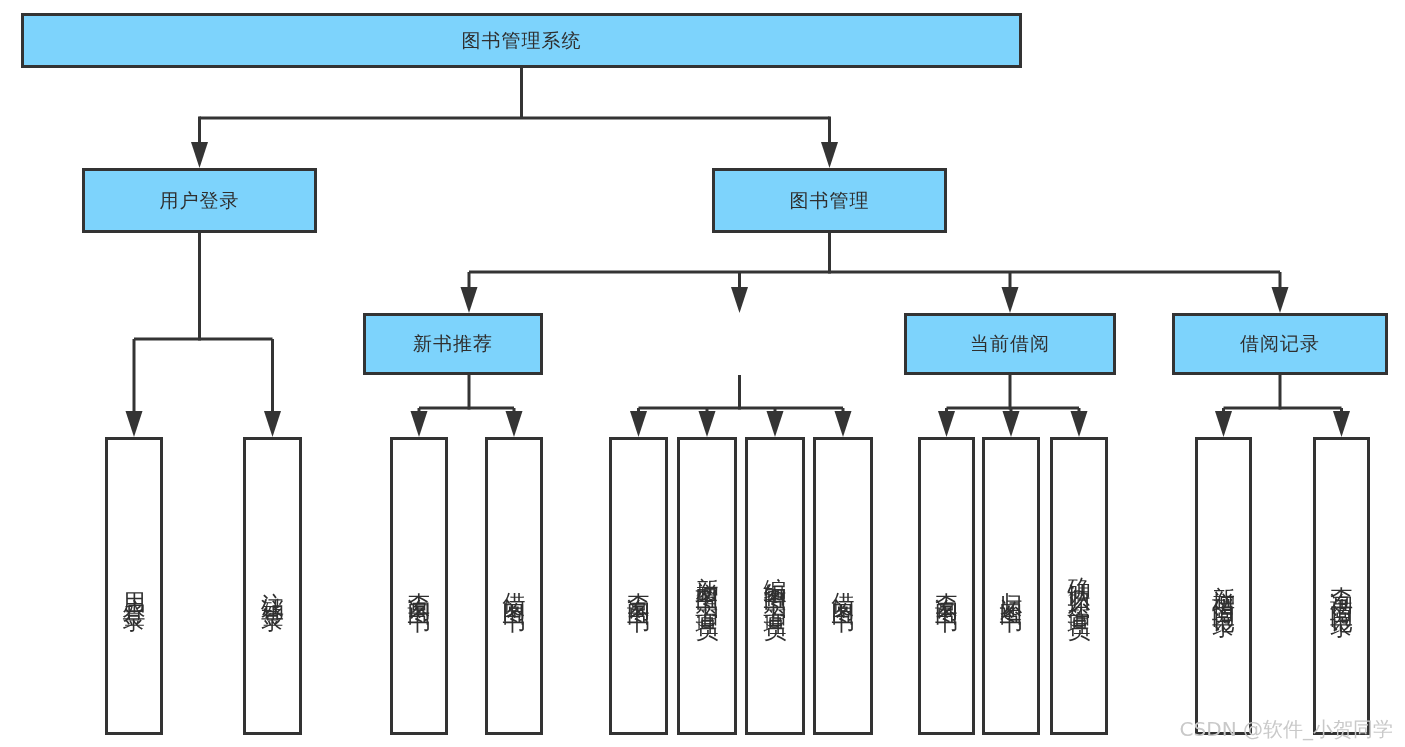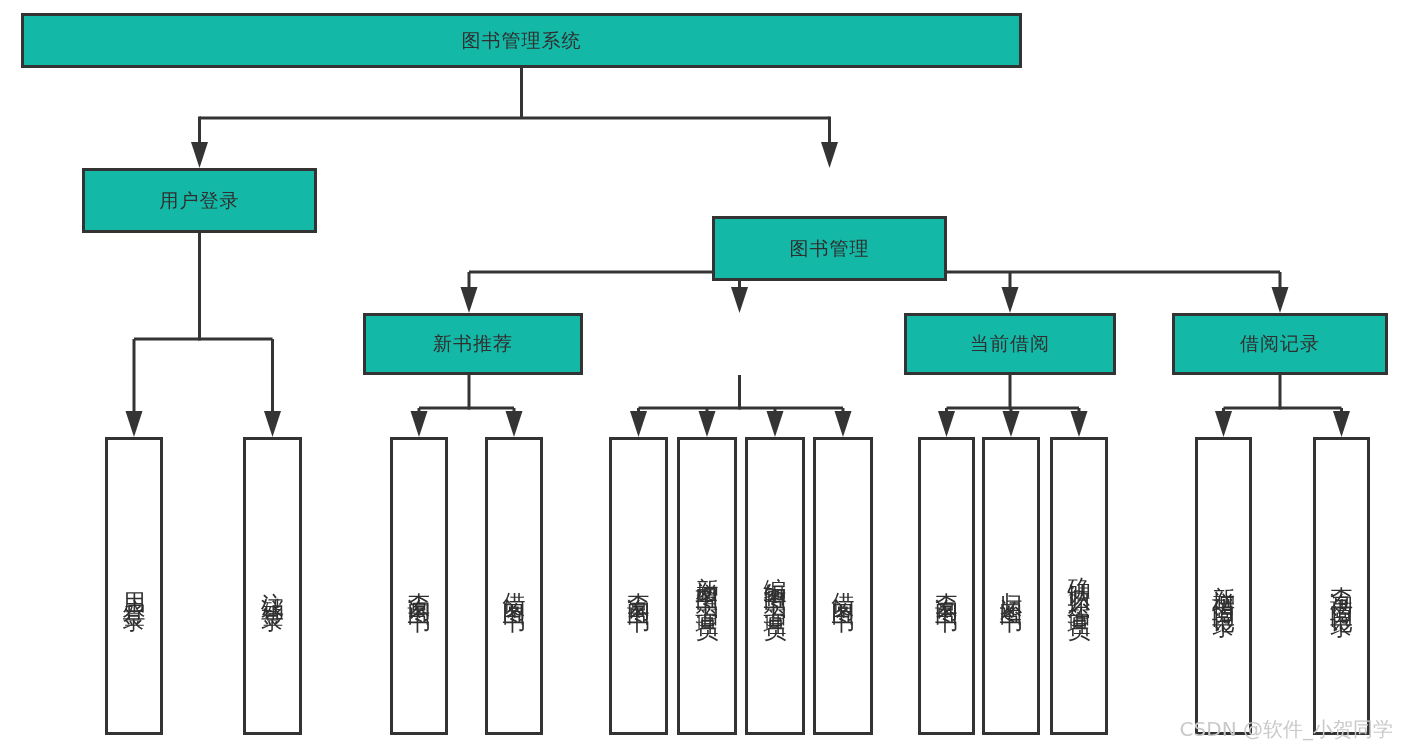--- a/index.html
+++ b/index.html
@@ -28,21 +28,21 @@
     stroke:var(--line);
     stroke-width:3;
     fill:none;
   }
   .connectors polygon{
     fill:var(--line);
     stroke:none;
   }
   .hbox{
     position:absolute;
-    background:#14b8a6;
+    background:#7dd3fc;
     border:3px solid var(--box-border);
     display:flex;
     align-items:center;
     justify-content:center;
     font-size:19px;
     letter-spacing:1px;
     color:var(--label-text);
     white-space:nowrap;
   }
   .vbox{
@@ -142,23 +142,23 @@
     <polygon points="938,411 955,411 946.5,437"></polygon>
     <polygon points="1002.5,411 1019.5,411 1011,437"></polygon>
     <polygon points="1070.5,411 1087.5,411 1079,437"></polygon>
     <polygon points="1215,411 1232,411 1223.5,437"></polygon>
     <polygon points="1333,411 1350,411 1341.5,437"></polygon>
   </svg>
 
   <div class="hbox" style="left:21px;top:13px;width:1001px;height:55px;">图书管理系统</div>
 
   <div class="hbox" style="left:82px;top:168px;width:235px;height:65px;">用户登录</div>
-  <div class="hbox" style="left:712px;top:168px;width:235px;height:65px;margin-top:48px;">图书管理</div>
-
-  <div class="hbox" style="left:363px;top:313px;width:220px;height:62px;">新书推荐</div>
+  <div class="hbox" style="left:712px;top:168px;width:235px;height:65px;">图书管理</div>
+
+  <div class="hbox" style="left:363px;top:313px;width:180px;height:62px;">新书推荐</div>
   <div class="hbox" style="left:904px;top:313px;width:212px;height:62px;">当前借阅</div>
   <div class="hbox" style="left:1172px;top:313px;width:216px;height:62px;">借阅记录</div>
 
   <div class="vbox" style="left:105px;width:58px;">
     <span>用户登录</span>
   </div>
   <div class="vbox" style="left:243px;width:59px;">
     <span>注销登录</span>
   </div>
 

